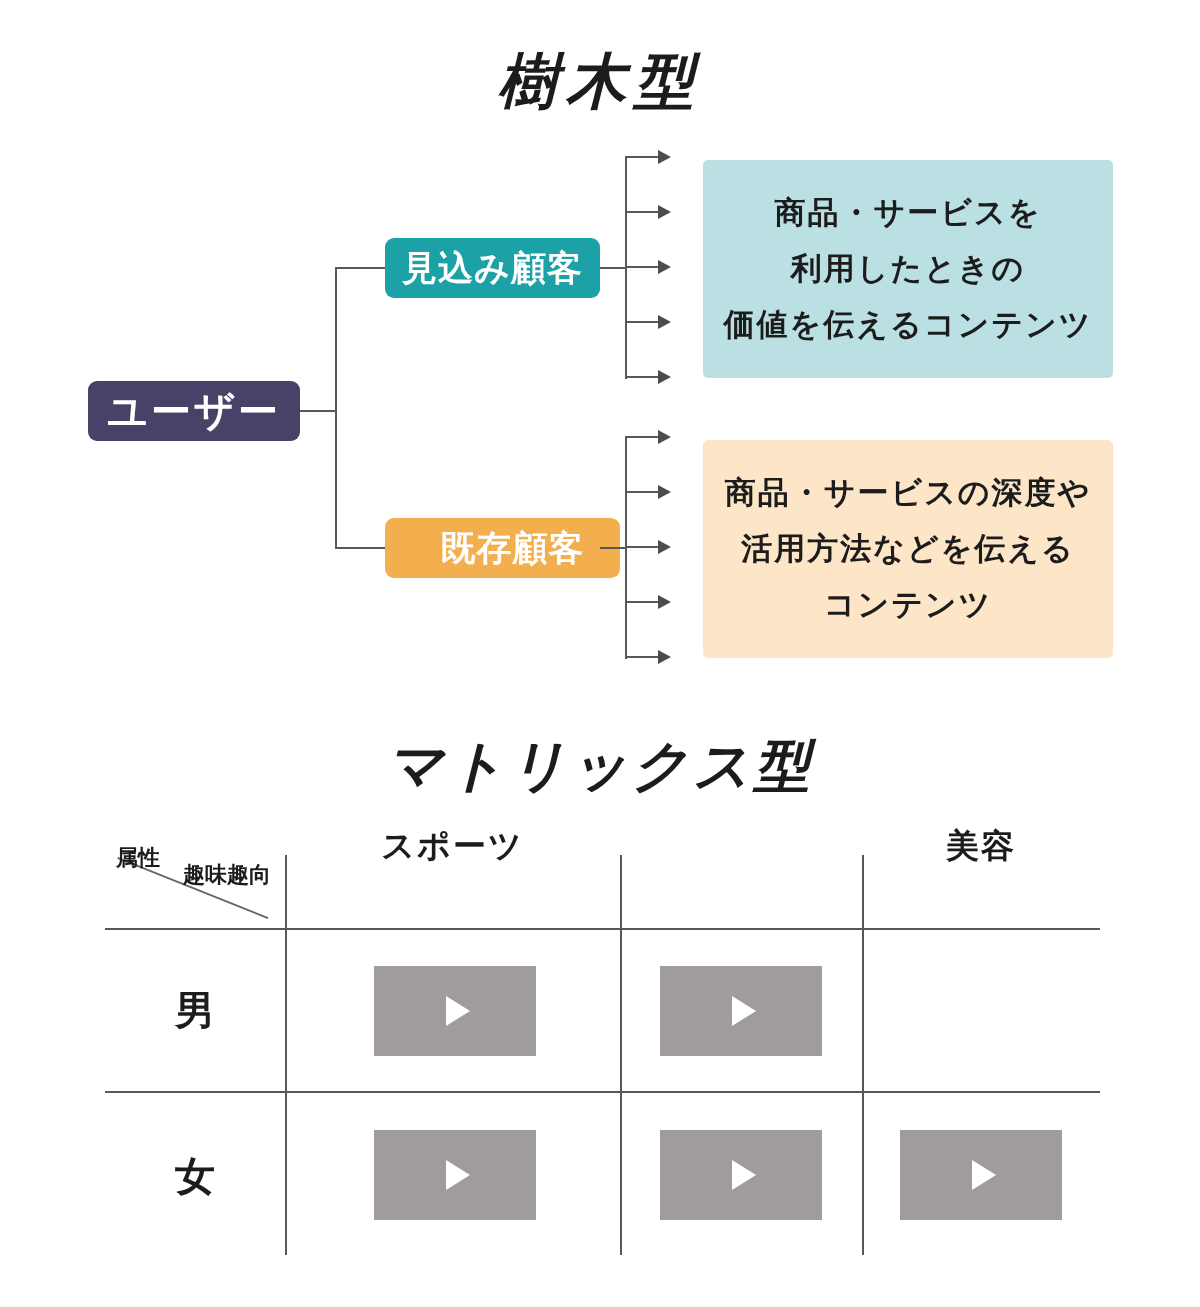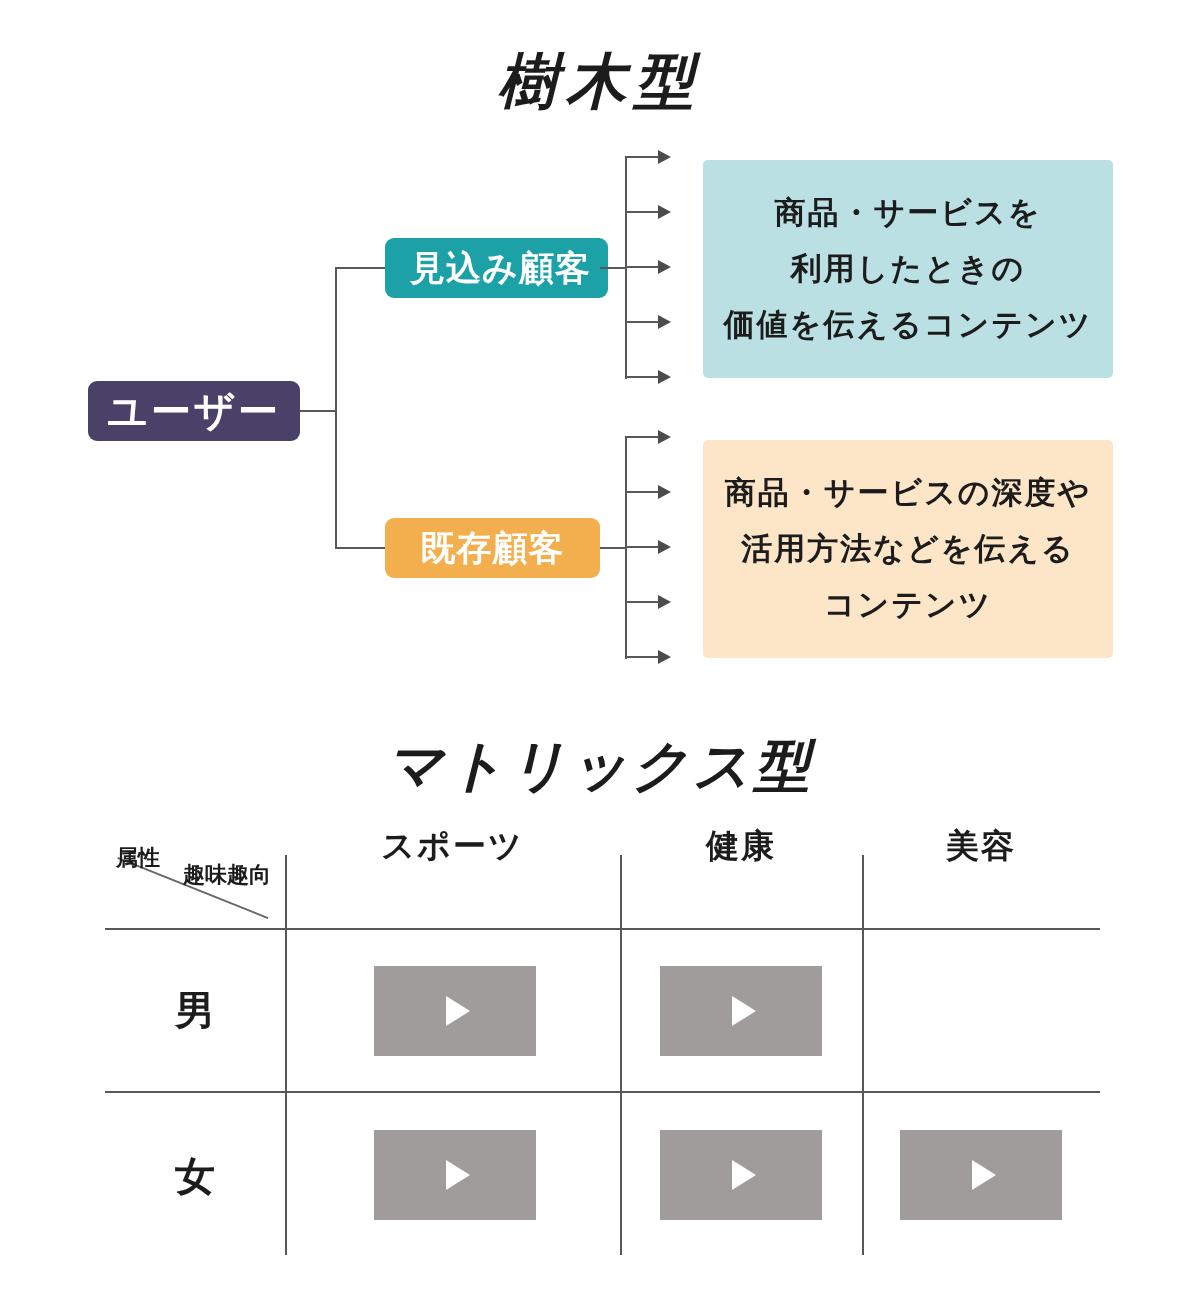--- a/index.html
+++ b/index.html
@@ -25,22 +25,22 @@
   }
   .tree-title{top:42px;font-size:60px;letter-spacing:8px;line-height:80px;}
   .matrix-title{top:726px;font-size:56px;letter-spacing:4px;line-height:80px;}
 
   .node{
     position:absolute;display:flex;align-items:center;justify-content:center;
     color:#fff;font-weight:bold;border-radius:9px;
   }
   .node.root{left:88px;top:381px;width:212px;height:60px;background:var(--purple);font-size:40px;letter-spacing:3px;}
   .node.branch{left:385px;width:215px;height:60px;font-size:35px;letter-spacing:1px;}
-  .node.teal{top:238px;background:var(--teal);padding-left:8px;}
-  .node.orange{top:518px;background:var(--orange);}
+  .node.teal{top:238px;background:var(--teal);}
+  .node.orange{top:518px;background:var(--orange);padding-left:20px;}
 
   .hline,.vline{position:absolute;background:var(--line);}
   .hline{height:2px;}
   .vline{width:2px;}
 
   #conn-root-h{left:300px;top:410px;width:36px;}
   #conn-root-v{left:335px;top:267px;height:282px;}
   #conn-branch1-h{left:335px;top:267px;width:52px;}
   #conn-branch2-h{left:335px;top:547px;width:52px;}
   #conn-top-h{left:600px;top:267px;width:27px;}
@@ -171,21 +171,20 @@
   <div class="grid-v" id="grid-v2"></div>
   <div class="grid-v" id="grid-v3"></div>
   <div class="grid-h" id="grid-h1"></div>
   <div class="grid-h" id="grid-h2"></div>
   <div class="diag"></div>
 
   <div class="corner-label" id="corner-hobby">趣味趣向</div>
   <div class="corner-label" id="corner-attr">属性</div>
 
   <div class="col-header" id="col-header-sports">スポーツ</div>
-  <div class="col-header" id="col-header-health">健康</div>
   <div class="col-header" id="col-header-beauty">美容</div>
 
   <div class="row-label" id="row-label-male">男</div>
   <div class="row-label" id="row-label-female">女</div>
 
   <div class="thumb" id="thumb-0-0">
     <div class="play"></div>
   </div>
   <div class="thumb" id="thumb-0-1">
     <div class="play"></div>

